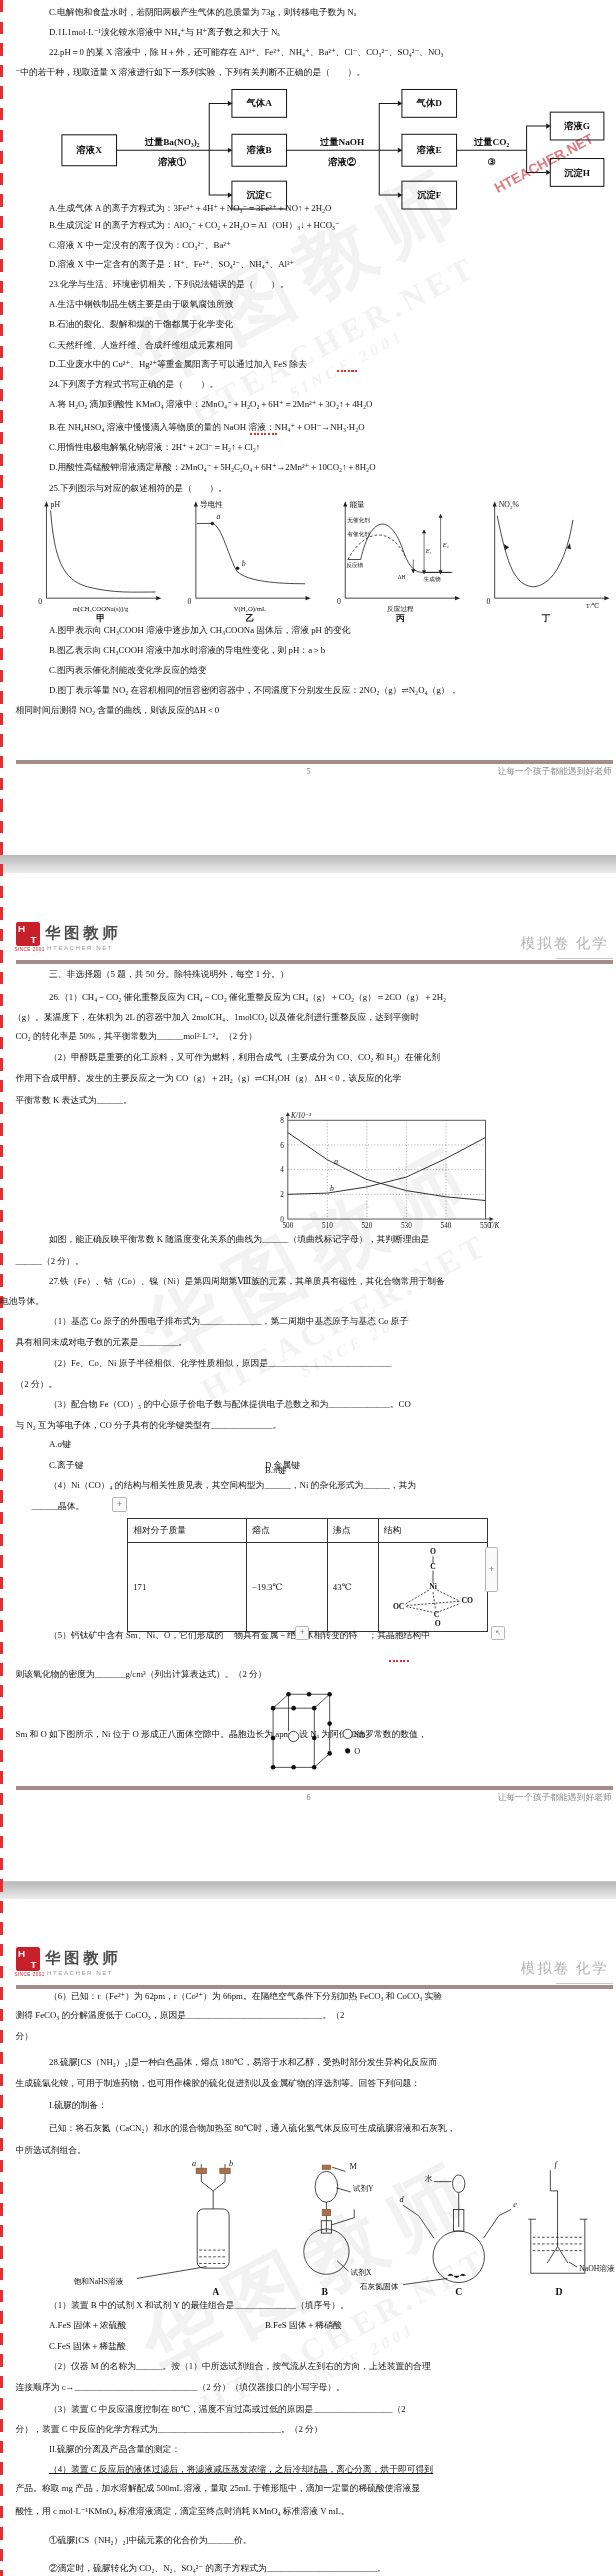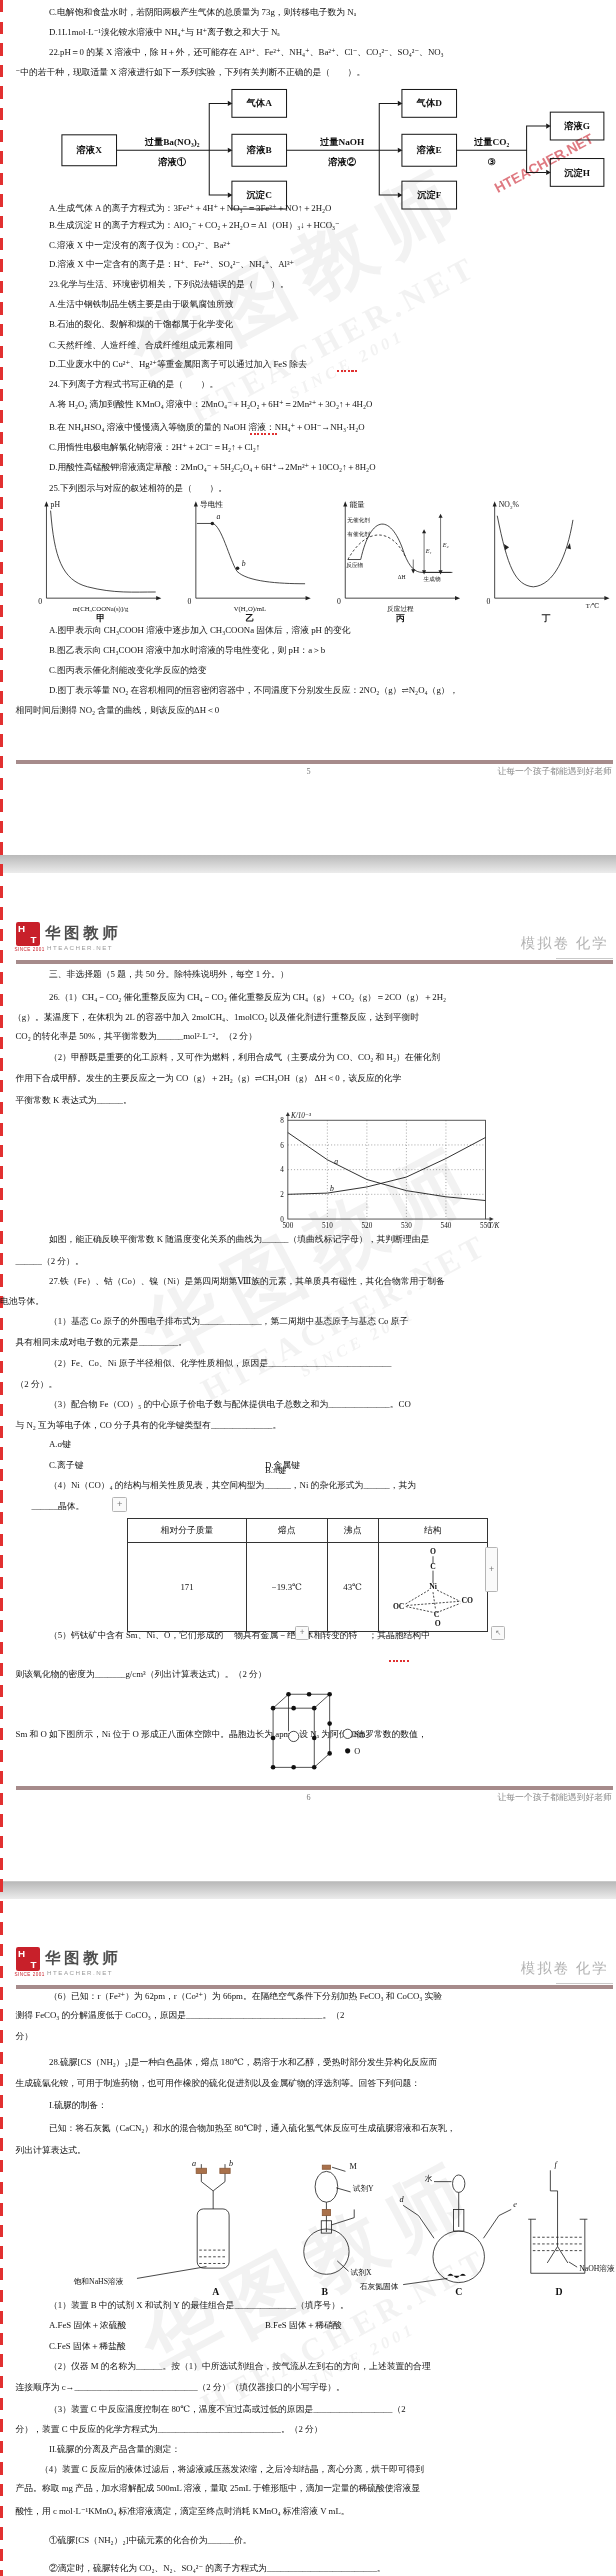--- a/index.html
+++ b/index.html
@@ -29,21 +29,21 @@
   .ftr{position:absolute;left:0;width:617px;height:24px;}
   .fbar{position:absolute;left:15.5px;right:4.1px;top:0;height:3.6px;background:#a68b8b;}
   .fnum{position:absolute;left:0;width:100%;top:7.2px;text-align:center;font-size:8.2px;color:#777;}
   .fslogan{position:absolute;right:5.2px;top:6.2px;font-size:8.8px;color:#8d8d8d;}
   svg{position:absolute;overflow:visible;}
   svg text{font-family:"Liberation Serif","DejaVu Serif",serif;fill:#111;}
   .sq{position:absolute;height:1.5px;background:repeating-linear-gradient(90deg,#e03030 0 2.1px,transparent 2.1px 3.6px);}
   .uiart{position:absolute;border:0.5px solid #b5b5b5;background:#fafafa;color:#777;
          font-family:"Liberation Sans",sans-serif;text-align:center;border-radius:1.5px;}
   table.props{position:absolute;border-collapse:collapse;font-size:8.8px;color:#111;}
-  table.props th,table.props td{border:1px solid #333;font-weight:normal;text-align:center;
+  table.props th,table.props td{border:1px solid #333;font-weight:normal;text-align:left;
          padding:2.1px 5.2px;vertical-align:middle;}
 </style>
 </head>
 <body>
 
 <div id="doc">
 
   <div class="page" style="top:0;height:855px"></div>
   <div class="gap" style="top:855px;height:18px"></div>
   <div class="page" style="top:873px;height:1008px"></div>
@@ -156,31 +156,31 @@
       <div class="line" style="left: 49px; top: 1630px;">（5）钙钛矿中含有 Sm、Ni、O，它们形成的　 物具有金属－绝缘体相转变的特 　；其晶胞结构中</div>
       <div class="line" style="left: 15.5px; top: 1729px;">Sm 和 O 如下图所示，Ni 位于 O 形成正八面体空隙中。晶胞边长为 apm，设 Nₐ 为阿伏加德罗常数的数值，</div>
       <div class="line" style="left: 15.5px; top: 1669px;">则该氧化物的密度为_______g/cm³（列出计算表达式）。（2 分）</div>
       <div class="line" style="left: 49px; top: 1991px;">（6）已知：r（Fe²⁺）为 62pm，r（Co²⁺）为 66pm。在隔绝空气条件下分别加热 FeCO₃ 和 CoCO₃ 实验</div>
       <div class="line" style="left: 15.5px; top: 2010px;">测得 FeCO₃ 的分解温度低于 CoCO₃，原因是_______________________________。（2</div>
       <div class="line" style="left: 15.5px; top: 2031px;">分）</div>
       <div class="line" style="left: 49px; top: 2057px;">28.硫脲[CS（NH₂）₂]是一种白色晶体，熔点 180℃，易溶于水和乙醇，受热时部分发生异构化反应而</div>
       <div class="line" style="left: 15.5px; top: 2078px;">生成硫氰化铵，可用于制造药物，也可用作橡胶的硫化促进剂以及金属矿物的浮选剂等。回答下列问题：</div>
       <div class="line" style="left: 49px; top: 2100px;">I.硫脲的制备：</div>
       <div class="line" style="left: 49px; top: 2123px;">已知：将石灰氮（CaCN₂）和水的混合物加热至 80℃时，通入硫化氢气体反应可生成硫脲溶液和石灰乳，</div>
-      <div class="line" style="left: 15.5px; top: 2145px;">列出计算表达式。</div>
+      <div class="line" style="left: 15.5px; top: 2145px;">中所选试剂组合。</div>
       <div class="line" style="left: 49px; top: 2300px;">（1）装置 B 中的试剂 X 和试剂 Y 的最佳组合是______________（填序号）。</div>
       <div class="line" style="left: 49px; top: 2320px;">A.FeS 固体＋浓硫酸</div>
       <div class="line" style="left: 265px; top: 2320px;">B.FeS 固体＋稀硝酸</div>
       <div class="line" style="left: 49px; top: 2341px;">C.FeS 固体＋稀盐酸</div>
       <div class="line" style="left: 49px; top: 2361px;">（2）仪器 M 的名称为______。按（1）中所选试剂组合，按气流从左到右的方向，上述装置的合理</div>
       <div class="line" style="left: 15.5px; top: 2382px;">连接顺序为 c→____________________________（2 分）（填仪器接口的小写字母）。</div>
       <div class="line" style="left: 49px; top: 2404px;">（3）装置 C 中反应温度控制在 80℃，温度不宜过高或过低的原因是__________________（2</div>
       <div class="line" style="left: 15.5px; top: 2424px;">分），装置 C 中反应的化学方程式为____________________________。（2 分）</div>
       <div class="line" style="left: 49px; top: 2444px;">II.硫脲的分离及产品含量的测定：</div>
-      <div class="line" style="left: 40px; top: 2464px;">（4）装置 C 反应后的液体过滤后，将滤液减压蒸发浓缩，之后冷却结晶，离心分离，烘干即可得到</div>
+      <div class="line" style="left: 49px; top: 2464px; text-decoration: underline;">（4）装置 C 反应后的液体过滤后，将滤液减压蒸发浓缩，之后冷却结晶，离心分离，烘干即可得到</div>
       <div class="line" style="left: 15.5px; top: 2483px;">产品。称取 mg 产品，加水溶解配成 500mL 溶液，量取 25mL 于锥形瓶中，滴加一定量的稀硫酸使溶液显</div>
       <div class="line" style="left: 15.5px; top: 2506px;">酸性，用 c mol·L⁻¹KMnO₄ 标准溶液滴定，滴定至终点时消耗 KMnO₄ 标准溶液 V mL。</div>
       <div class="line" style="left: 49px; top: 2535px;">①硫脲[CS（NH₂）₂]中硫元素的化合价为______价。</div>
       <div class="line" style="left: 49px; top: 2563px;">②滴定时，硫脲转化为 CO₂、N₂、SO₄²⁻ 的离子方程式为_________________________。</div>
     </div>
 
   <svg style="left:31px;top:81px" width="577" height="120" viewBox="0 0 1120 232">
     <g fill="none" stroke="#1a1a1a" stroke-width="2">
       <rect x="60" y="104" width="106" height="60"></rect>
         <rect x="390" y="16" width="106" height="54"></rect>

